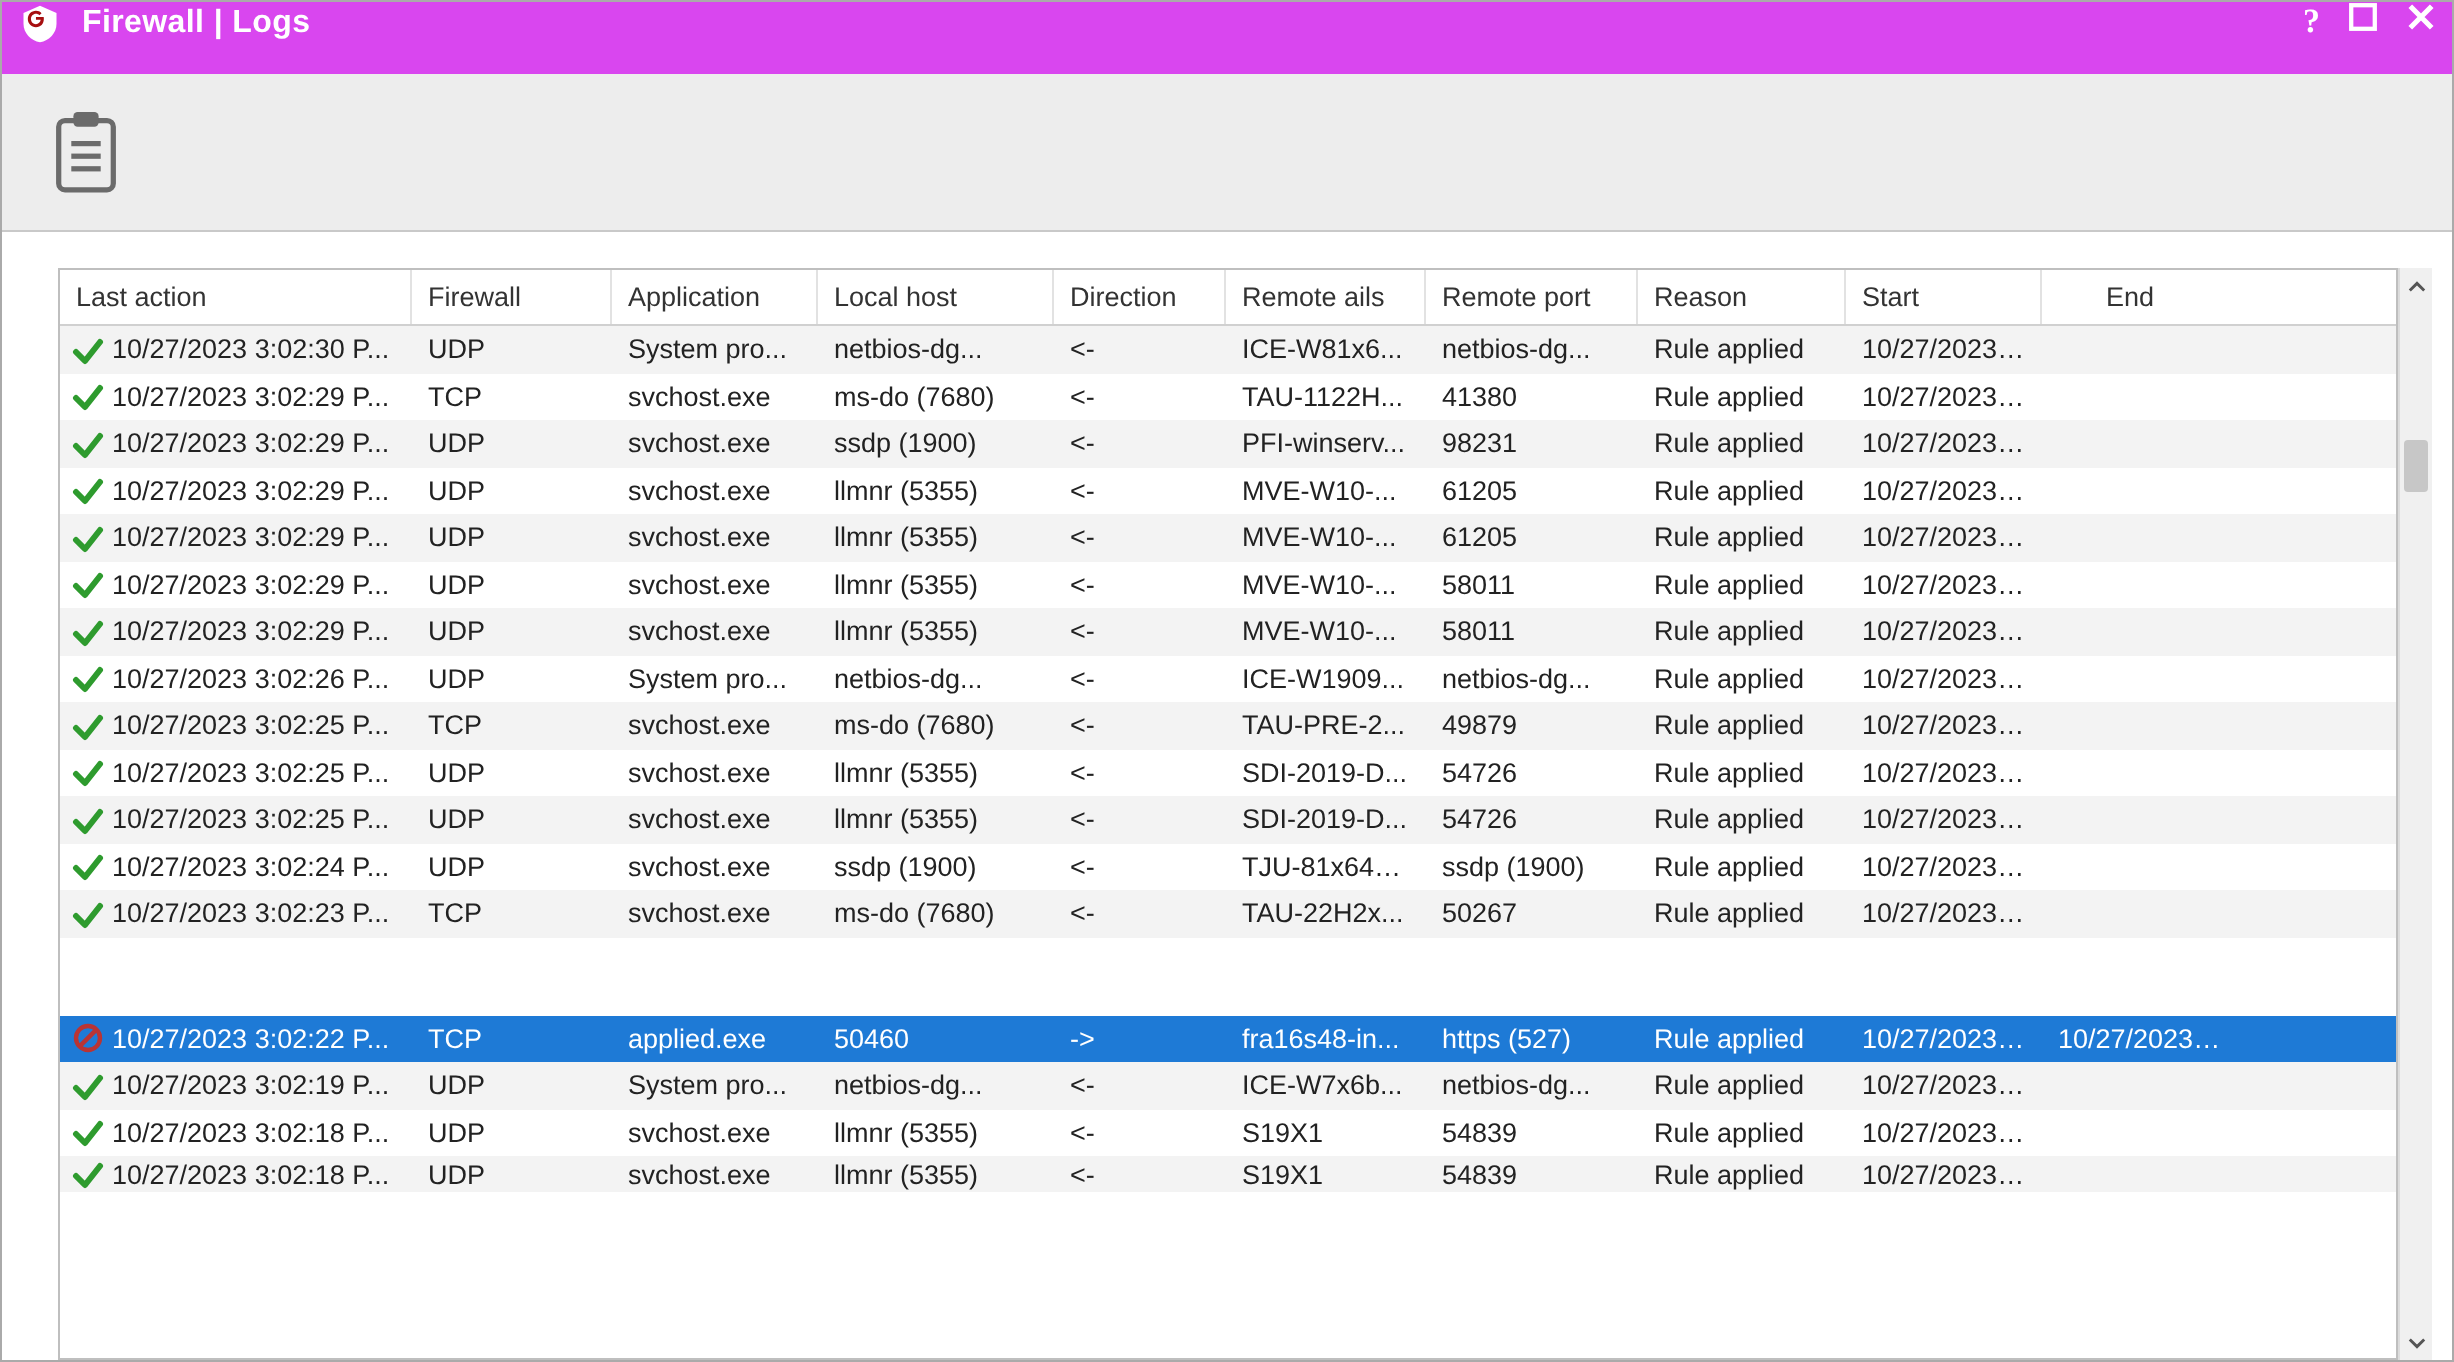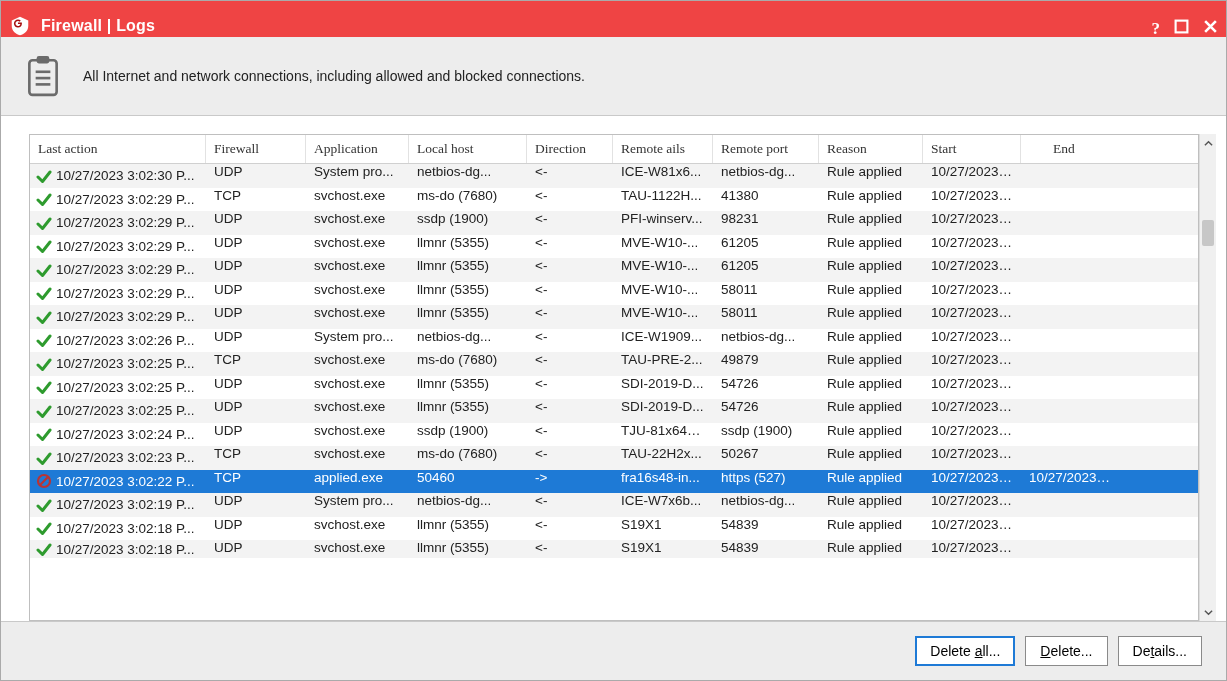--- a/index.html
+++ b/index.html
@@ -1,41 +1,41 @@
 <!DOCTYPE html>
 <html><head>
 <meta charset="utf-8">
 <style>
   * { box-sizing: border-box; margin: 0; padding: 0; }
   html, body { width: 1227px; height: 681px; font-family: "Segoe UI", Tahoma, sans-serif; font-size: 14px; background: #fff; color: #222; overflow: hidden; }
   .window { width: 1227px; height: 681px; display: flex; flex-direction: column; border: 1px solid #aaa; }
   
-  .titlebar { background: #ef4444; color: #fff; height: 36px; display: flex; align-items: flex-end; padding: 0 8px; user-select: none; gap: 44px; }
+  .titlebar { background: #d946ef; color: #fff; height: 36px; display: flex; align-items: flex-start; padding: 0 8px; user-select: none; gap: 44px; }
   .titlebar .brand { display: flex; align-items: center; gap: 8px; }
   .titlebar .brand-logo { width: 22px; height: 22px; }
   .titlebar .brand-title { font-weight: 700; font-size: 16px; padding-left: 2px; letter-spacing: .2px; }
   .titlebar .spacer { flex: 1; }
   .titlebar .ctrls { display: flex; align-items: center; gap: 14px; font-weight: 700; }
   .titlebar .ctrl { cursor: pointer; font-size: 17px; line-height: 1; }
   .ctrl-help { font-family: Georgia, serif; }
   
   .subhdr { background: #EDEDED; border-bottom: 1px solid #c9c9c9; padding: 18px 24px; display: flex; align-items: center; gap: 22px; }
   .clipboard-icon { width: 36px; height: 42px; flex: 0 0 auto; color: #6b6b6b; }
   .subhdr-text { font-size: 14px; color: #222; }
   
   .body { flex: 1; padding: 18px 10px 0 28px; display: flex; overflow: hidden; }
   .table-wrap { flex: 1; border: 1px solid #bfbfbf; position: relative; display: flex; flex-direction: column; background: #fff; overflow: hidden; }
   .thead { display: flex; border-bottom: 1px solid #d0d0d0; background: #fff; font-size: 13.5px; color: #333; }
-  .th { padding: 6px 8px; border-right: 1px solid #e2e2e2; white-space: nowrap; overflow: hidden; text-overflow: clip; font-family: Liberation Serif, serif; }
+  .th { padding: 6px 8px; border-right: 1px solid #e2e2e2; white-space: nowrap; overflow: hidden; text-overflow: clip; }
   .th:last-child { border-right: none; margin-left: 24px; }
   .tbody { flex: 1; overflow: hidden; }
-  .row { display: flex; font-size: 13.5px; height: 23.5px; }
+  .row { display: flex; align-items: center; font-size: 13.5px; height: 23.5px; }
   .row:nth-child(odd) { background: #f3f3f3; }
   .row:nth-child(even) { background: #ffffff; }
-  .row.selected { background: #1E7AD6 !important; color: #fff; }
+  .row.selected { background: #1E7AD6 !important; color: #fff; margin-top: 39px; }
   .cell { padding: 0 8px; white-space: nowrap; overflow: hidden; text-overflow: ellipsis; }
   .cell.icon-cell { padding: 0 4px 0 6px; display:flex; align-items:center; gap:4px; overflow: hidden;}
   .status-icon { width: 16px; height: 16px; flex: 0 0 auto; }
   
   .c0 { width: 176px; }
   .c1 { width: 100px; }
   .c2 { width: 103px; }
   .c3 { width: 118px; }
   .c4 { width: 86px; text-align:left; }
   .c5 { width: 100px; }
@@ -85,21 +85,20 @@
   </div>
 
   <div class="subhdr">
     <svg class="clipboard-icon" viewBox="0 0 32 40">
       <rect x="3" y="5" width="26" height="33" rx="3" fill="none" stroke="#6b6b6b" stroke-width="2.5"></rect>
       <rect x="10" y="1" width="12" height="7" rx="2" fill="#6b6b6b"></rect>
       <line x1="9" y1="16" x2="23" y2="16" stroke="#6b6b6b" stroke-width="2.5"></line>
       <line x1="9" y1="22" x2="23" y2="22" stroke="#6b6b6b" stroke-width="2.5"></line>
       <line x1="9" y1="28" x2="23" y2="28" stroke="#6b6b6b" stroke-width="2.5"></line>
     </svg>
-    <div class="subhdr-text">All Internet and network connections, including allowed and blocked connections.</div>
   </div>
 
   <div class="body">
     <div class="table-wrap">
       <div class="thead">
         <div class="th c0">Last action</div>
         <div class="th c1">Firewall</div>
         <div class="th c2">Application</div>
         <div class="th c3">Local host</div>
         <div class="th c4">Direction</div>
@@ -411,25 +410,20 @@
         <div class="thumb"></div>
       </div>
       <div class="arrow">
         <svg width="9" height="9" viewBox="0 0 10 10">
             <path d="M1 3 L5 7 L9 3" fill="none" stroke="#555" stroke-width="1.6"></path>
           </svg>
       </div>
     </div>
   </div>
 
-  <div class="footer">
-    <button class="btn btn-accent">Delete <u>a</u>ll...</button>
-    <button class="btn"><u>D</u>elete...</button>
-    <button class="btn">De<u>t</u>ails...</button>
-  </div>
 
 </div>
 
 <svg width="0" height="0" style="position:absolute">
   <defs>
     <g id="icon-allow">
       <path d="M2 9 L6.5 13.5 L14 4" fill="none" stroke="#2e9b2e" stroke-width="3" stroke-linecap="round" stroke-linejoin="round"></path>
     </g>
     <g id="icon-block">
       <circle cx="8" cy="8" r="6" fill="none" stroke="#b93434" stroke-width="2.2"></circle>

